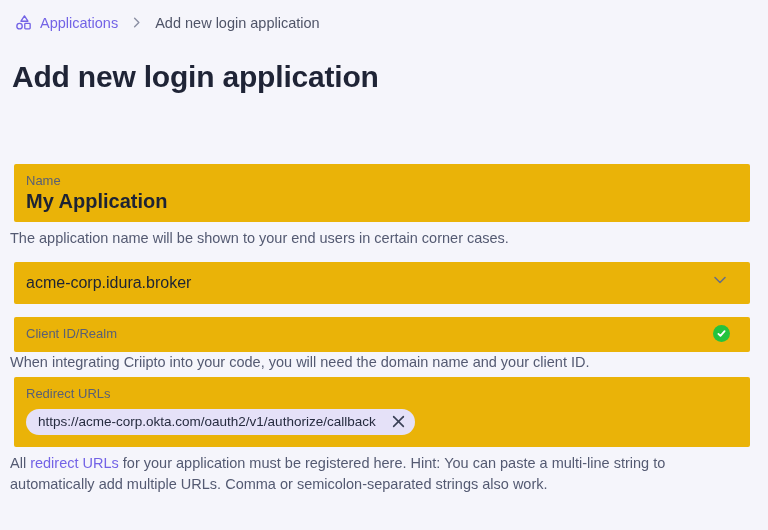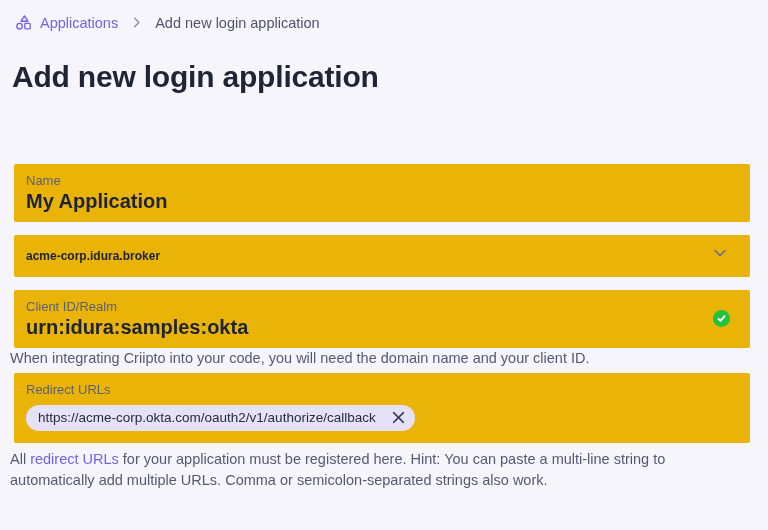--- a/index.html
+++ b/index.html
@@ -60,22 +60,22 @@
     width: 100%;
     border: none; outline: none; background: transparent;
     font-family: "Liberation Sans", "DejaVu Sans", sans-serif;
     font-size: 20px;
     font-weight: 600;
     color: #1D2334;
     line-height: 22px;
     padding: 1px 0 0 0;
   }
   .field-value {
-    font-size: 12px;
-    font-weight: 700;
+    font-size: 16px;
+    font-weight: 400;
     color: #1D2334;
     line-height: 22px;
     padding-top: 1px;
     display: block;
   }
   .field-side { flex: 0 0 auto; display: flex; align-items: center; padding-right: 8px; }
 
   .helper {
     margin: 6px 18px 0 10px;
     font-size: 14.5px;
@@ -137,20 +137,21 @@
   <h1 class="page-title">Add new login application</h1>
 
   <div class="form">
 
     <div class="field-card">
       <div class="field-main">
         <label class="field-label">Name</label>
         <input class="field-input" type="text" value="My Application" style="">
       </div>
     </div>
+    <p class="helper">The application name will be shown to your end users in certain corner cases.</p>
 
     <div class="gap-md"></div>
 
     <div class="field-card select-field">
       <div class="field-main">
         <span class="field-value">acme-corp.idura.broker</span>
       </div>
       <div class="field-side">
         <span>
           <svg width="20" height="20" viewBox="0 0 20 20" fill="none" stroke="#6A7084" stroke-width="1.6" stroke-linecap="round" stroke-linejoin="round">
@@ -158,21 +159,20 @@
           </svg>
         </span>
       </div>
     </div>
 
     <div class="gap-md"></div>
 
     <div class="field-card">
       <div class="field-main">
         <label class="field-label">Client ID/Realm</label>
-        <input class="field-input" type="text" value="urn:idura:samples:okta" style="">
       </div>
       <div class="field-side">
         <span class="check-badge">
           <svg width="11" height="11" viewBox="0 0 16 16" fill="none" stroke="#FFFFFF" stroke-width="2.6" stroke-linecap="round" stroke-linejoin="round">
             <path d="M3.5 8.5 L6.5 11.5 L12.5 4.5"></path>
           </svg>
         </span>
       </div>
     </div>
     <p class="helper" style="margin-top:0;">When integrating Criipto into your code, you will need the domain name and your client ID.</p>

